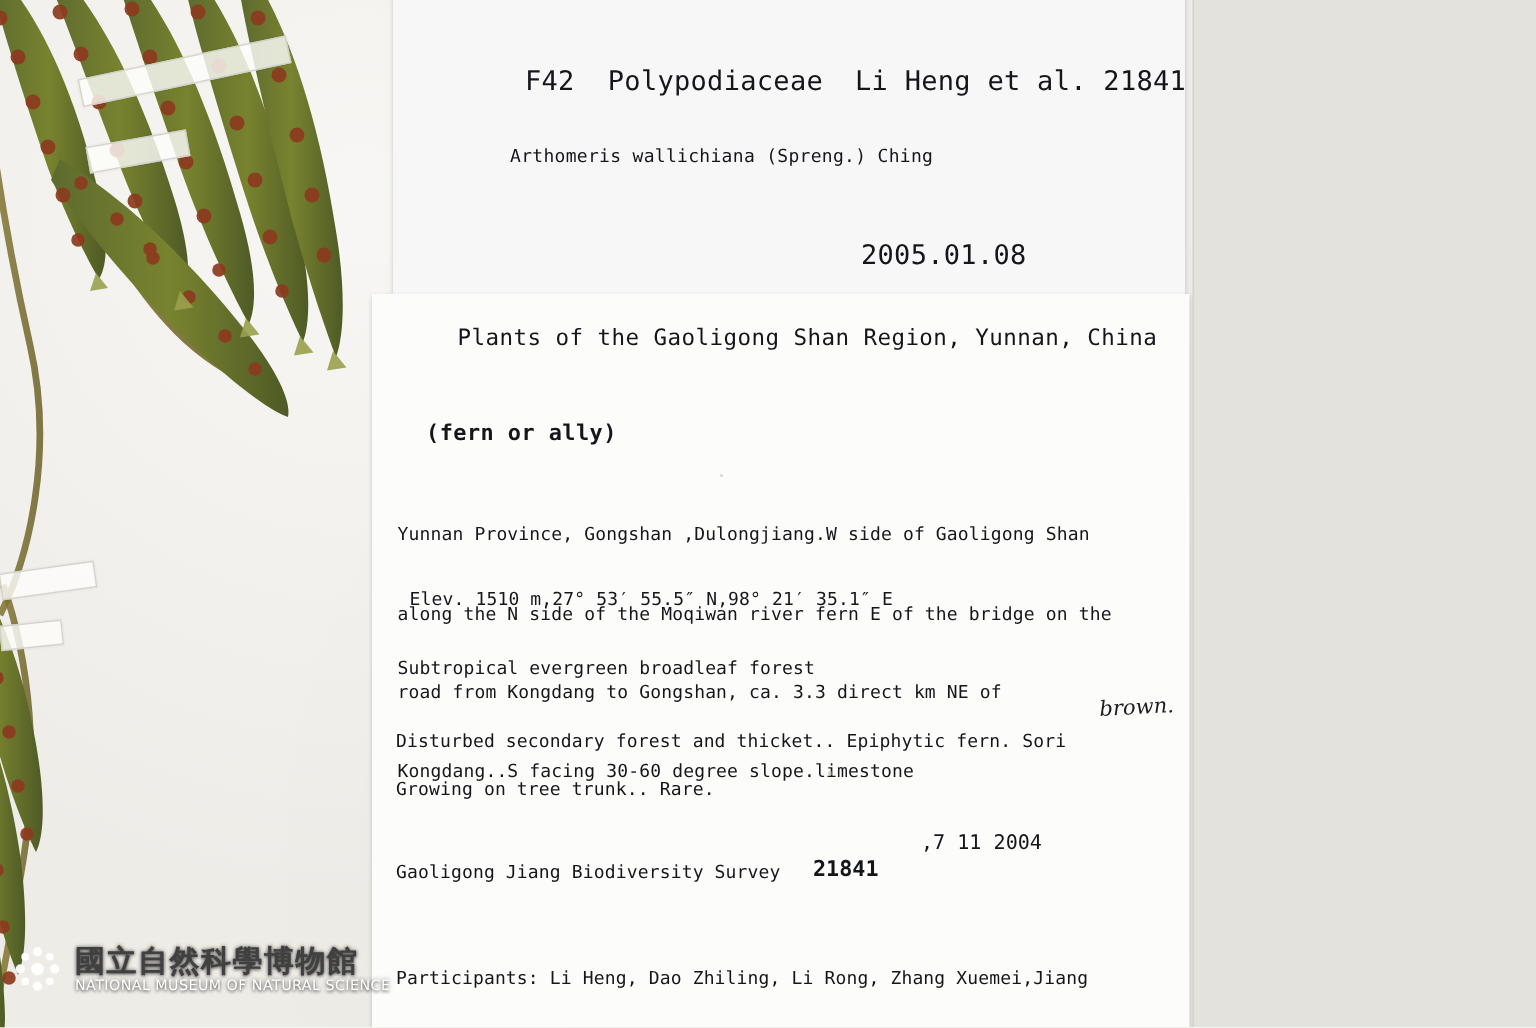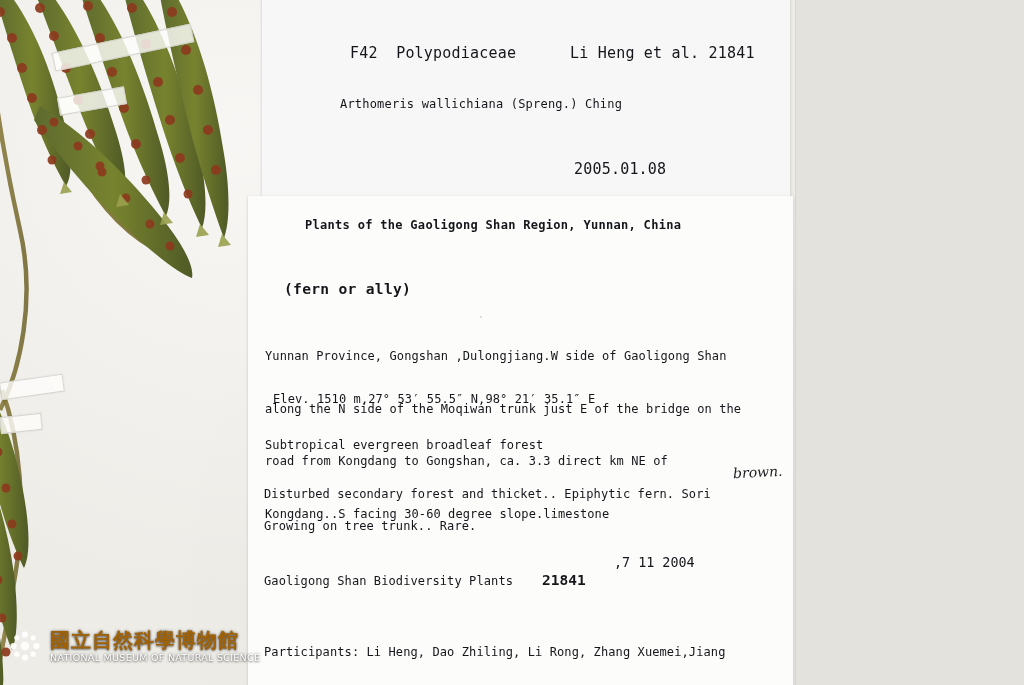--- a/index.html
+++ b/index.html
@@ -67,37 +67,37 @@
   }
   #main-label {
     left: 248px; top: 196px;
     width: 545px; height: 489px;
     background: #fcfcfb;
   }
 
   .det-line {
     position: absolute;
     white-space: pre;
-    font-size: 15px;
+    font-size: 18px;
     letter-spacing: 0.2px;
   }
   #det-family   { left: 88px;  top: 52px; }
   #det-collnum  { left: 308px; top: 52px; }
   #det-taxon    { left: 78px;  top: 105px; font-size: 12px; }
   #det-determ   { left: 84px;  top: 168px; }
   #det-date     { left: 312px; top: 168px; }
 
   .main-line {
     position: absolute;
     white-space: pre;
     font-size: 12px;
     line-height: 17.5px;
     letter-spacing: 0.1px;
   }
-  #hdr1 { left: 57px; top: 21px; font-size: 12px; font-weight: bold; letter-spacing: 0.3px; }
+  #hdr1 { left: 57px; top: 21px; font-size: 15px; font-weight: normal; letter-spacing: 0.3px; }
   #hdr2 { left: 36px; top: 52px; font-size: 14.6px; font-weight: bold; letter-spacing: 0.3px; margin-top: 32px; }
 
   #loc-block { left: 17px; top: 117px; }
   #elev-line { left: 25px; top: 195px; }
   #habitat-line { left: 17px; top: 241px; }
   #notes-line { left: 16px; top: 290px; }
   #notes-hand {
     position: absolute;
     left: 485px; top: 268px;
     font-family: "DejaVu Serif", serif;
@@ -134,21 +134,21 @@
   }
   #watermark .wm-text {
     display: flex;
     flex-direction: column;
     line-height: 1.05;
   }
   #wm-cn {
     font-family: "DejaVu Sans", sans-serif;
     font-size: 20px;
     font-weight: bold;
-    color: #a16207;
+    color: #404040;
     text-shadow: 0 0 3px rgba(0,0,0,0.55), 0 1px 2px rgba(0,0,0,0.4);
     letter-spacing: 1px;
   }
   #wm-en {
     font-family: "DejaVu Sans", sans-serif;
     font-size: 9.5px;
     color: #ffffff;
     text-shadow: 0 0 3px rgba(0,0,0,0.55), 0 1px 2px rgba(0,0,0,0.4);
     letter-spacing: 0.3px;
     margin-top: 2px;
@@ -270,32 +270,32 @@
     <div class="det-line" id="det-taxon">Arthomeris wallichiana (Spreng.) Ching</div>
     <div class="det-line" id="det-date">2005.01.08</div>
   </div>
 
   <div class="label" id="main-label">
     <div class="main-line" id="hdr1">Plants of the Gaoligong Shan Region, Yunnan, China</div>
     <div class="main-line" id="hdr2">(fern or ally)</div>
 
     <div class="main-line" id="loc-block">
       <div>Yunnan Province, Gongshan ,Dulongjiang.W side of Gaoligong Shan</div>
-      <div>along the N side of the Moqiwan trunk just E of the bridge on the</div>
+      <div>along the N side of the Moqiwan river fern E of the bridge on the</div>
       <div>road from Kongdang to Gongshan, ca. 3.3 direct km NE of</div>
       <div>Kongdang..S facing 30-60 degree slope.limestone</div>
     </div>
 
     <div class="main-line" id="elev-line">Elev. 1510 m,27° 53′ 55.5″ N,98° 21′ 35.1″ E</div>
     <div class="main-line" id="habitat-line">Subtropical evergreen broadleaf forest</div>
     <div class="main-line" id="notes-line">Disturbed secondary forest and thicket.. Epiphytic fern. Sori</div>
     <div id="notes-hand">brown.</div>
     <div class="main-line" id="growing-line">Growing on tree trunk.. Rare.</div>
 
-    <div class="main-line" id="survey-line">Gaoligong Shan Biodiversity Plants</div>
+    <div class="main-line" id="survey-line">Gaoligong Jiang Biodiversity Survey</div>
     <div id="survey-num">21841</div>
     <div id="survey-date">,7 11 2004</div>
 
     <div class="main-line" id="participants">
       <div>Participants: Li Heng, Dao Zhiling, Li Rong, Zhang Xuemei,Jiang</div>
       
       
     </div>
 
     <div class="speck" style="left:304px; top:318px; width:3px; height:3px;"></div>

